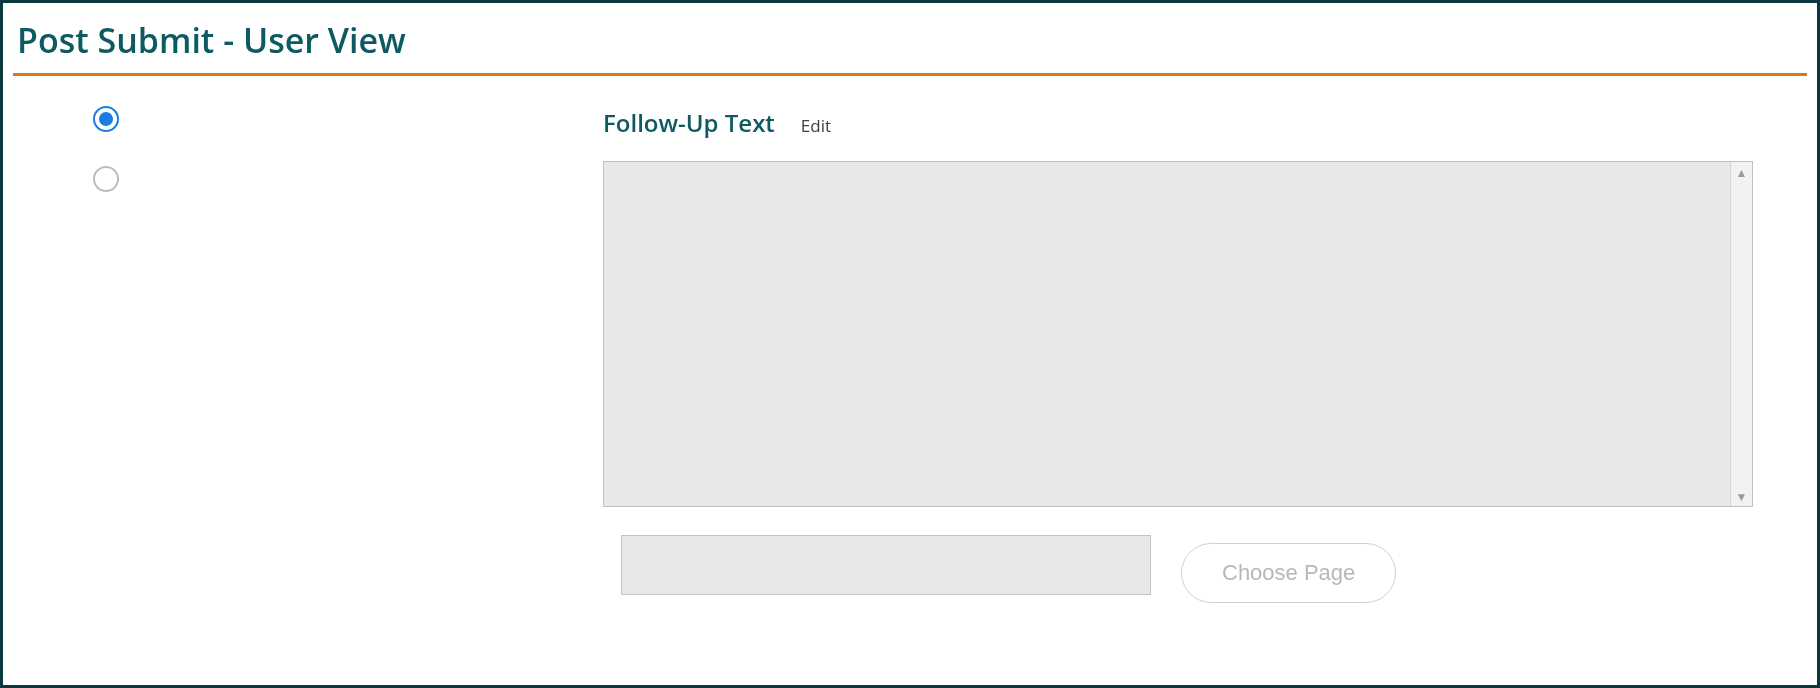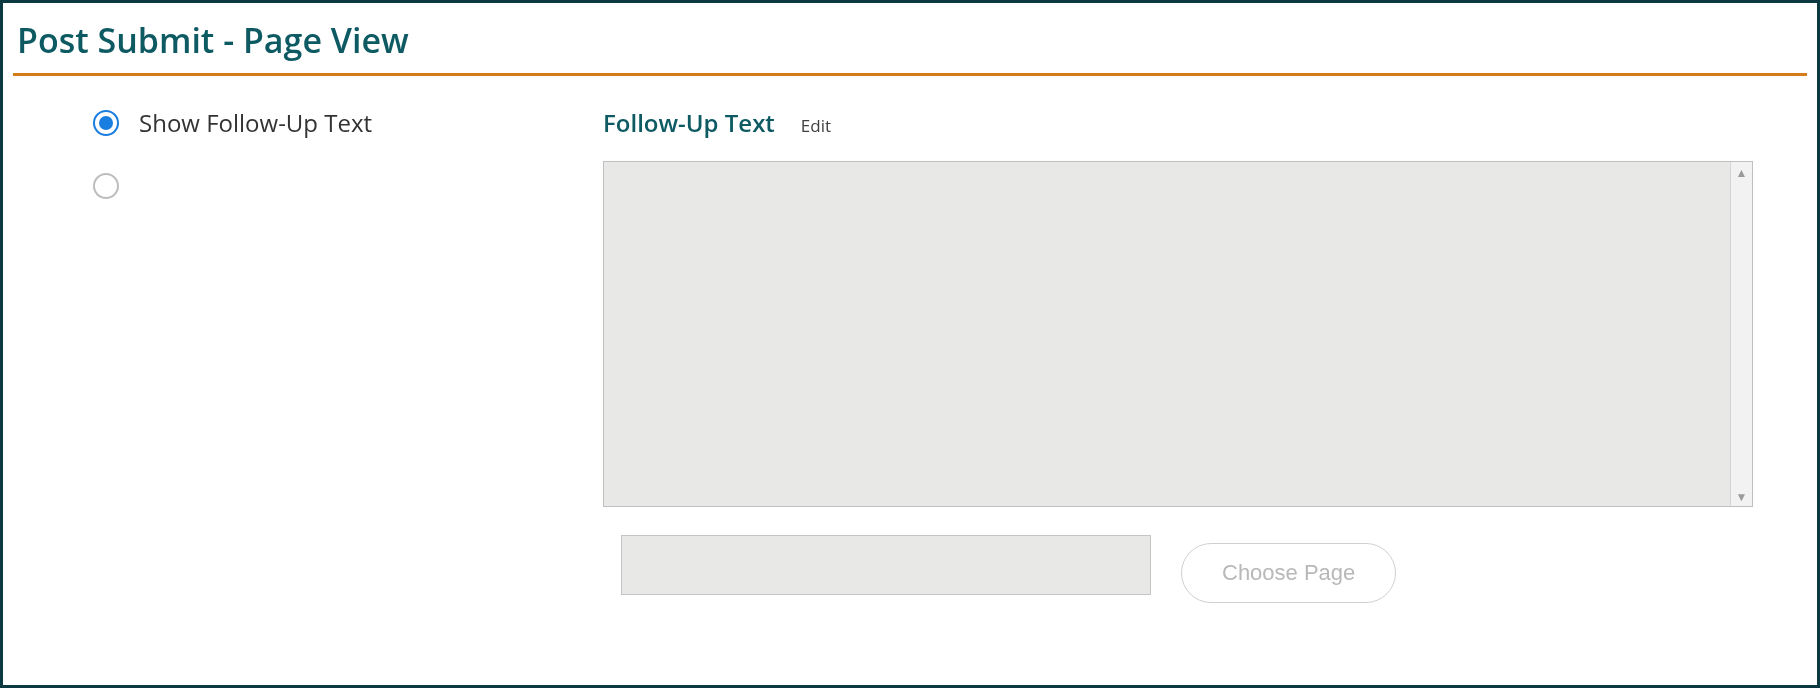--- a/index.html
+++ b/index.html
@@ -167,34 +167,33 @@
       font-size: 22px;
       font-weight: 400;
       cursor: not-allowed;
       margin-top: 16px;
     }
   </style>
 </head>
 <body>
 
 <div class="panel">
-  <h1 class="panel-title">Post Submit - Page View</h1>
+  <h1 class="panel-title">Post Submit - User View</h1>
   <div class="panel-divider"></div>
 
   <div class="content">
 
     <div class="left-col">
 
       <div class="radio-group">
 
         <label class="radio-row">
           <span class="radio-outer selected">
             <span class="radio-inner-selected"></span>
           </span>
-          <span class="radio-label">Show Follow-Up Text</span>
         </label>
 
         <label class="radio-row">
           <span class="radio-outer"></span>
         </label>
 
       </div>
     </div>
 
     <div class="right-col">

